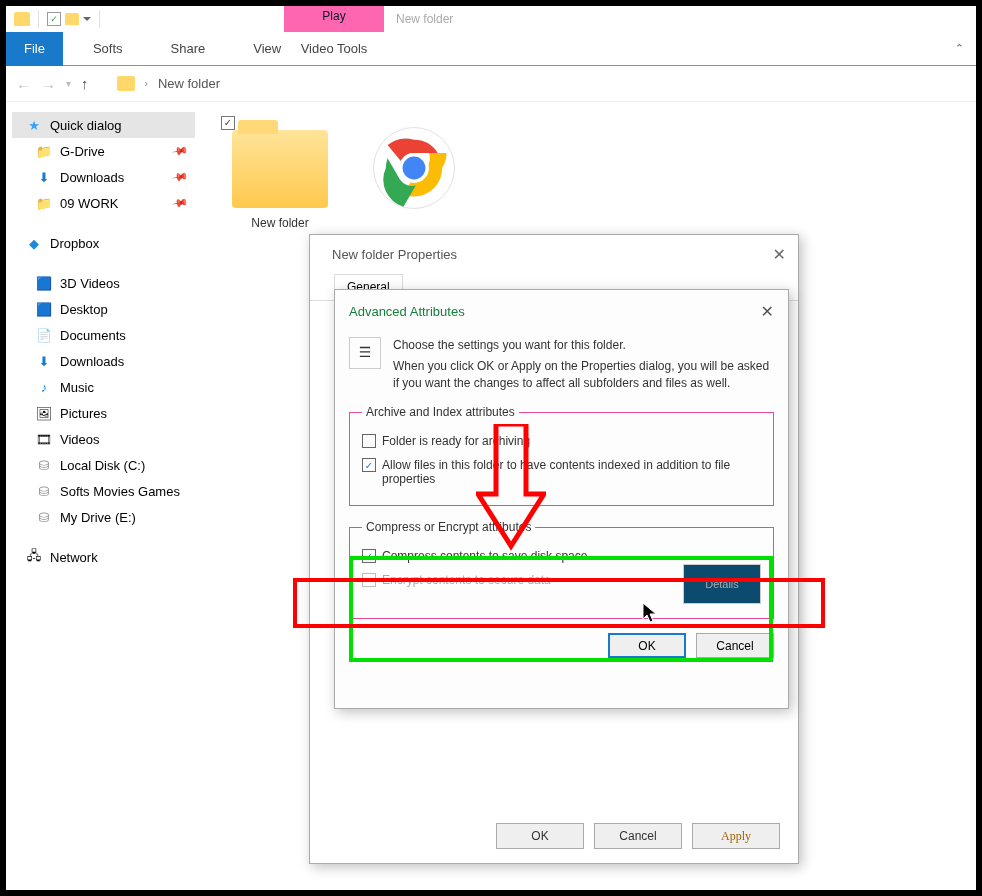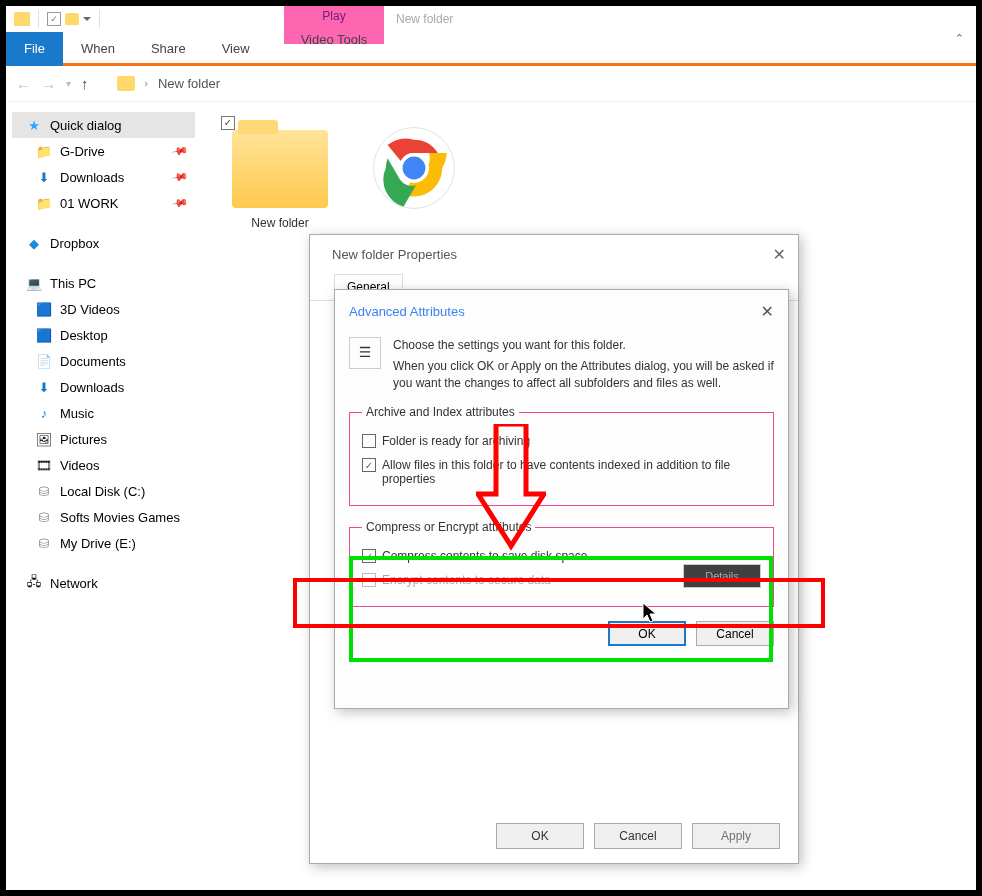--- a/index.html
+++ b/index.html
@@ -5,25 +5,25 @@
 * { box-sizing: border-box; margin: 0; padding: 0; font-family: "Segoe UI", Tahoma, sans-serif; }
 body { background: #000; padding: 6px; }
 .window { background: #fff; width: 970px; height: 884px; position: relative; overflow: hidden; }
 
 
 .qat { height: 26px; display: flex; align-items: center; padding-left: 8px; gap: 4px; }
 .qat .folder-ico { width: 16px; height: 14px; background: #ffd86b; border-radius: 2px 2px 0 0; position: relative; }
 .qat .divider { width: 1px; height: 18px; background: #e0e0e0; margin: 0 4px; }
 .qat .cb-small { width: 14px; height: 14px; border: 1px solid #999; display: inline-flex; align-items: center; justify-content: center; font-size: 9px; color: #3a9c3a; }
 .qat .dd { width: 7px; height: 4px; border-left: 4px solid transparent; border-right: 4px solid transparent; border-top: 4px solid #666; }
-.qat .ctx-tab { position: absolute; left: 278px; top: 0; width: 100px; height: 38px; background: #ff66b2; color: #701a75; text-align: center; font-size: 12px; line-height: 20px; }
+.qat .ctx-tab { position: absolute; left: 278px; top: 0; width: 100px; height: 26px; background: #ff66b2; color: #0f172a; text-align: center; font-size: 12px; line-height: 20px; }
 .qat .ctx-title { position: absolute; left: 390px; top: 0; font-size: 12px; color: #aaa; line-height: 26px; }
 
 
-.ribbon { height: 34px; display: flex; border-bottom: 3px solid #f97316; }
+.ribbon { height: 34px; display: flex; align-items: center; border-bottom: 1px solid #f97316; gap: 12px; }
 .ribbon .file { background: #1979ca; color: #fff; padding: 0 18px; height: 34px; line-height: 34px; font-size: 13px; }
 .ribbon .tab { padding: 0 18px; height: 34px; line-height: 34px; font-size: 13px; color: #444; }
 .ribbon .ctx-tab2 { position: absolute; left: 278px; width: 100px; text-align: center; font-size: 13px; color: #444; }
 .ribbon .caret-up { position: absolute; right: 12px; font-size: 11px; color: #666; }
 
 
 .addr { height: 36px; display: flex; align-items: center; padding: 0 10px; gap: 10px; border-bottom: 1px solid #f0f0f0; font-size: 13px; color: #555; }
 .addr .navbtn { color: #bbb; font-size: 15px; }
 .addr .navbtn.dark { color: #555; }
 .addr .folder-ico2 { width: 18px; height: 15px; background: #ffd86b; border-radius: 2px; }
@@ -50,35 +50,35 @@
 
 
 .dialog { position: absolute; left: 303px; top: 228px; width: 490px; height: 630px; background: #fff; border: 1px solid #aaa; box-shadow: 3px 3px 12px rgba(0,0,0,.25); }
 .dialog .titlebar { height: 38px; display: flex; align-items: center; padding: 15px 12px; font-size: 13px; color: #555; }
 .dialog .titlebar .folder-ico2 { margin-right: 10px; }
 .dialog .titlebar .close { margin-left: auto; font-size: 16px; color: #666; font-weight: 300; }
 .dialog .tabs { height: 28px; padding: 0 24px; display: flex; border-bottom: 1px solid #ddd; }
 .dialog .tabs .tab { padding: 5px 12px; font-size: 12px; border: 1px solid #ddd; border-bottom: none; background: #fff; position: relative; top: 1px; }
 .dialog .btnrow { position: absolute; bottom: 14px; right: 18px; display: flex; gap: 10px; }
 .dialog .btn { width: 88px; height: 26px; border: 1px solid #aaa; background: #efefef; font-size: 12px; color: #333; }
-.dialog .btn.disabled { color: #737373; }
+.dialog .btn.disabled { color: #a16207; font-family: Liberation Serif, serif; }
 
 
 .adv { position: absolute; left: 328px; top: 283px; width: 455px; height: 420px; background: #fdfdfd; border: 1px solid #aaa; box-shadow: 3px 3px 12px rgba(0,0,0,.25); padding: 12px 14px; }
 .adv .hdr { display: flex; align-items: center; margin-bottom: 16px; }
-.adv .hdr .title { font-size: 13px; color: #3b82f6; }
+.adv .hdr .title { font-size: 13px; color: #15803d; }
 .adv .hdr .close { margin-left: auto; font-size: 16px; color: #555; font-weight: 300; }
 .adv .desc { display: flex; gap: 12px; font-size: 12px; color: #333; line-height: 1.4; margin-bottom: 14px; }
 .adv .desc .iconbox { width: 32px; height: 32px; border: 1px solid #ccc; flex-shrink: 0; display: flex; align-items: center; justify-content: center; font-size: 14px; }
 .adv fieldset { border: 1px solid #ec4899; padding: 10px 12px 14px; margin-bottom: 14px; font-size: 12px; }
 .adv legend { font-size: 12px; color: #333; padding: 0 4px; }
 .adv .cbrow { display: flex; align-items: flex-start; gap: 6px; padding: 5px 0; font-size: 12px; color: #333; }
 .adv .cbrow .cb { width: 14px; height: 14px; border: 1px solid #666; flex-shrink: 0; display: flex; align-items: center; justify-content: center; font-size: 10px; color: #1979ca; }
 .adv .cbrow.disabled { color: #aaa; }
-.adv .detbtn { width: 78px; height: 24px; border: 1px solid #ccc; background: #404040; font-size: 11px; color: #aaa; float: right; margin-top: -28px; }
+.adv .detbtn { width: 78px; height: 40px; border: 1px solid #ccc; background: #0c4a6e; font-size: 11px; color: #aaa; float: right; margin-top: -28px; }
 .adv .bottom { display: flex; gap: 10px; justify-content: flex-end; margin-top: 6px; }
 .adv .bottom .btn { width: 78px; height: 25px; border: 1px solid #aaa; background: #efefef; font-size: 12px; }
 .adv .bottom .btn.primary { border: 2px solid #1979ca; }
 
 
 .anno-arrow { position: absolute; left: 470px; top: 418px; pointer-events: none; z-index: 50; }
 .anno-green { position: absolute; border: 4px solid #00e000; pointer-events: none; z-index: 48; }
 .anno-red { position: absolute; border: 4px solid #ff0000; pointer-events: none; z-index: 49; }
 .cursor { position: absolute; left: 636px; top: 596px; font-size: 18px; z-index: 60; }
 
@@ -109,21 +109,21 @@
     <span class="cb-small">✓</span>
     <span class="folder-ico" style="width:14px;height:12px"></span>
     <span class="dd"></span>
     <span class="divider"></span>
     <div class="ctx-tab">Play</div>
     <div class="ctx-title">New folder</div>
   </div>
 
   <div class="ribbon">
     <div class="file">File</div>
-    <div class="tab">When</div>
+    <div class="tab">Softs</div>
     <div class="tab">Share</div>
     <div class="tab">View</div>
     <div class="ctx-tab2">Video Tools</div>
     <div class="caret-up">⌃</div>
   </div>
 
   <div class="addr">
     <span class="navbtn">←</span>
     <span class="navbtn">→</span>
     <span class="navbtn" style="font-size:10px">▾</span>
@@ -145,33 +145,29 @@
           <span>G-Drive</span>
           <span class="pin">📌</span>
         </div>
       <div class="item">
           <span class="ico i-dl"></span>
           <span>Downloads</span>
           <span class="pin">📌</span>
         </div>
       <div class="item">
           <span class="ico i-folder"></span>
-          <span>01 WORK</span>
+          <span>09 WORK</span>
           <span class="pin">📌</span>
         </div>
       <div class="sep"></div>
       <div class="item top">
           <span class="ico i-dropbox"></span>
           <span>Dropbox</span>
         </div>
       <div class="sep"></div>
-      <div class="item top">
-          <span class="ico i-pc"></span>
-          <span>This PC</span>
-        </div>
       <div class="item">
           <span class="ico i-3d"></span>
           <span>3D Videos</span>
         </div>
       <div class="item">
           <span class="ico i-desk"></span>
           <span>Desktop</span>
         </div>
       <div class="item">
           <span class="ico i-docs"></span>
@@ -251,21 +247,21 @@
 
   <div class="adv">
     <div class="hdr">
       <span class="title">Advanced Attributes</span>
       <span class="close">✕</span>
     </div>
     <div class="desc">
       <div class="iconbox">☰</div>
       <div>
         <div>Choose the settings you want for this folder.</div>
-        <div style="margin-top:4px">When you click OK or Apply on the Attributes dialog, you will be asked if you want the changes to affect all subfolders and files as well.</div>
+        <div style="margin-top:4px">When you click OK or Apply on the Properties dialog, you will be asked if you want the changes to affect all subfolders and files as well.</div>
       </div>
     </div>
     <fieldset>
       <legend>Archive and Index attributes</legend>
       <div class="cbrow">
         <span class="cb"></span>
         <span>Folder is ready for archiving</span>
       </div>
       <div class="cbrow">
         <span class="cb">✓</span>

